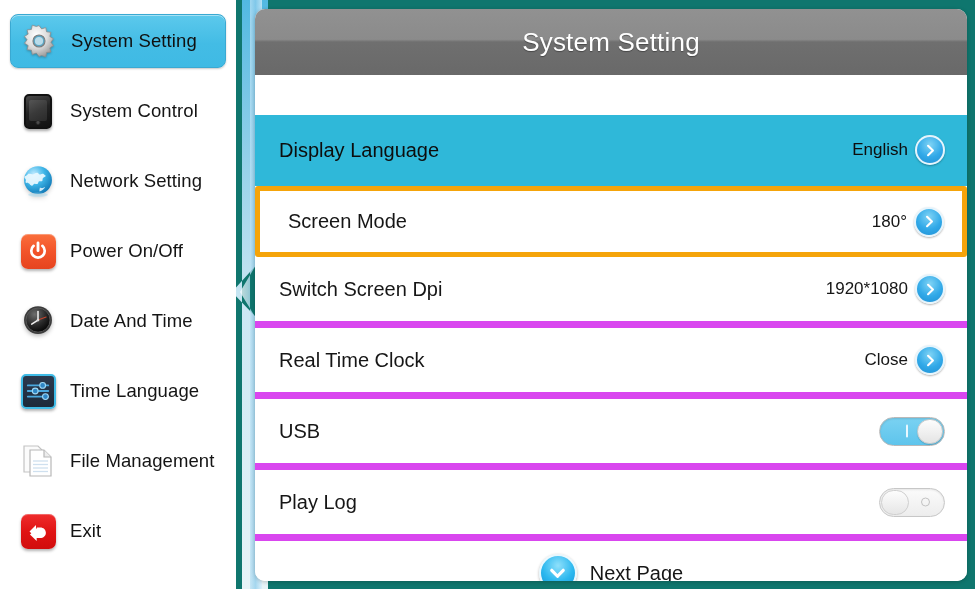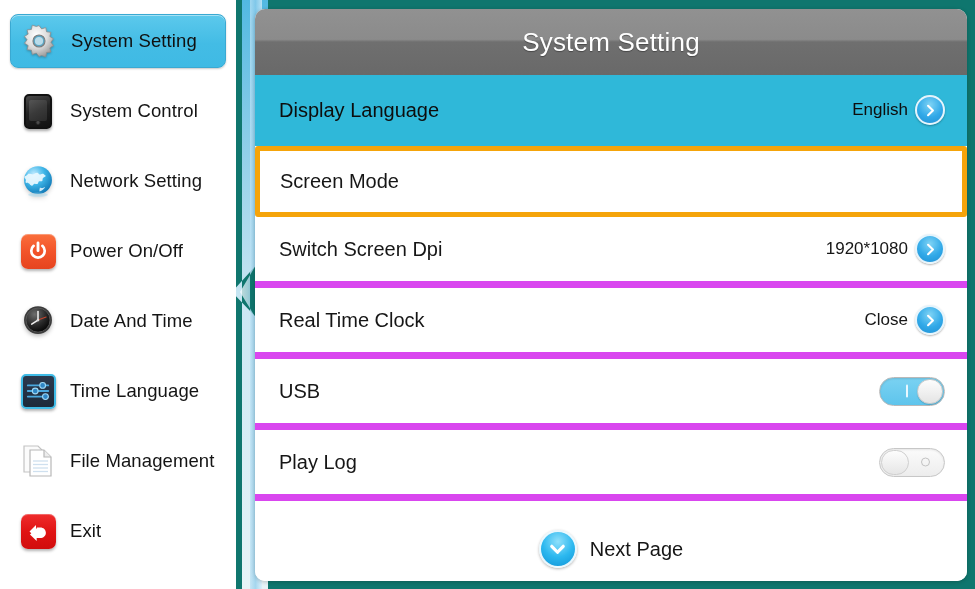--- a/index.html
+++ b/index.html
@@ -155,39 +155,39 @@
     justify-content: center;
     position: relative;
   }
   #panel-title {
     color: #ffffff;
     font-size: 26px;
     letter-spacing: .2px;
     text-shadow: 0 1px 1px rgba(0,0,0,.35);
   }
 
-  #rows { flex: 1 1 auto; display: flex; flex-direction: column; }
+  #rows { flex: 1 1 auto; display: flex; flex-direction: column; margin-top: 40px; }
 
   .row {
     position: relative;
     flex: 0 0 71px;
     display: flex;
     align-items: center;
     padding: 0 22px 0 24px;
     border-bottom: 7px solid #d946ef;
     background: #ffffff;
   }
   .row.accent {
     background: #2fb8d9;
     border-bottom: 1px solid #2fb8d9;
   }
   .row.selected {
     border: 5px solid #f5a40a;
     border-radius: 3px;
-    padding: 0 18px 0 20px;
+    padding: 0 18px 0 28px;
   }
 
   .row-label {
     font-size: 20px;
     color: #161616;
     flex: 1 1 auto;
   }
   .row.accent .row-label { color: #0d0d0d; }
 
   .row-right {
@@ -446,20 +446,28 @@
           <span class="chev">
             <svg viewBox="0 0 16 16" xmlns="http://www.w3.org/2000/svg">
               <path d="M5 2.2L11 8l-6 5.8" fill="none" stroke="#ffffff" stroke-width="2.6" stroke-linecap="round" stroke-linejoin="round"></path>
             </svg>
           </span>
         </span>
       </div>
 
       <div class="row selected">
         <span class="row-label">Screen Mode</span>
+        <span class="row-right">
+          <span class="row-value">180°</span>
+          <span class="chev">
+            <svg viewBox="0 0 16 16" xmlns="http://www.w3.org/2000/svg">
+              <path d="M5 2.2L11 8l-6 5.8" fill="none" stroke="#ffffff" stroke-width="2.6" stroke-linecap="round" stroke-linejoin="round"></path>
+            </svg>
+          </span>
+        </span>
       </div>
 
       <div class="row">
         <span class="row-label">Switch Screen Dpi</span>
         <span class="row-right">
           <span class="row-value">1920*1080</span>
           <span class="chev">
             <svg viewBox="0 0 16 16" xmlns="http://www.w3.org/2000/svg">
               <path d="M5 2.2L11 8l-6 5.8" fill="none" stroke="#ffffff" stroke-width="2.6" stroke-linecap="round" stroke-linejoin="round"></path>
             </svg>

